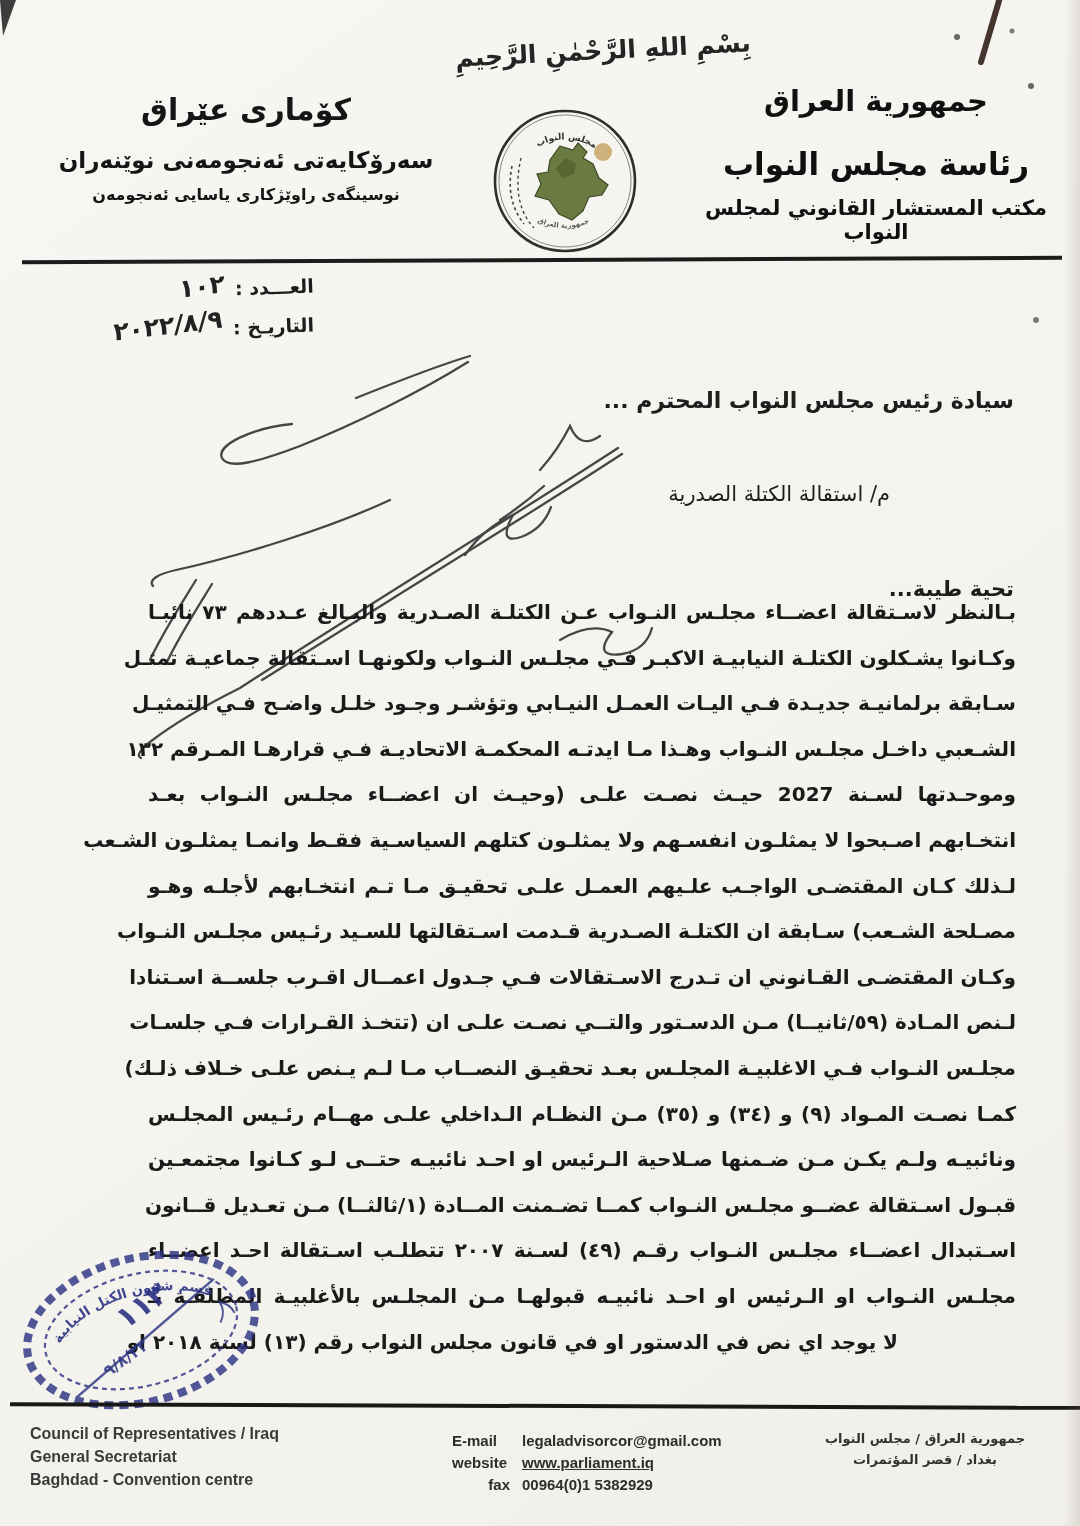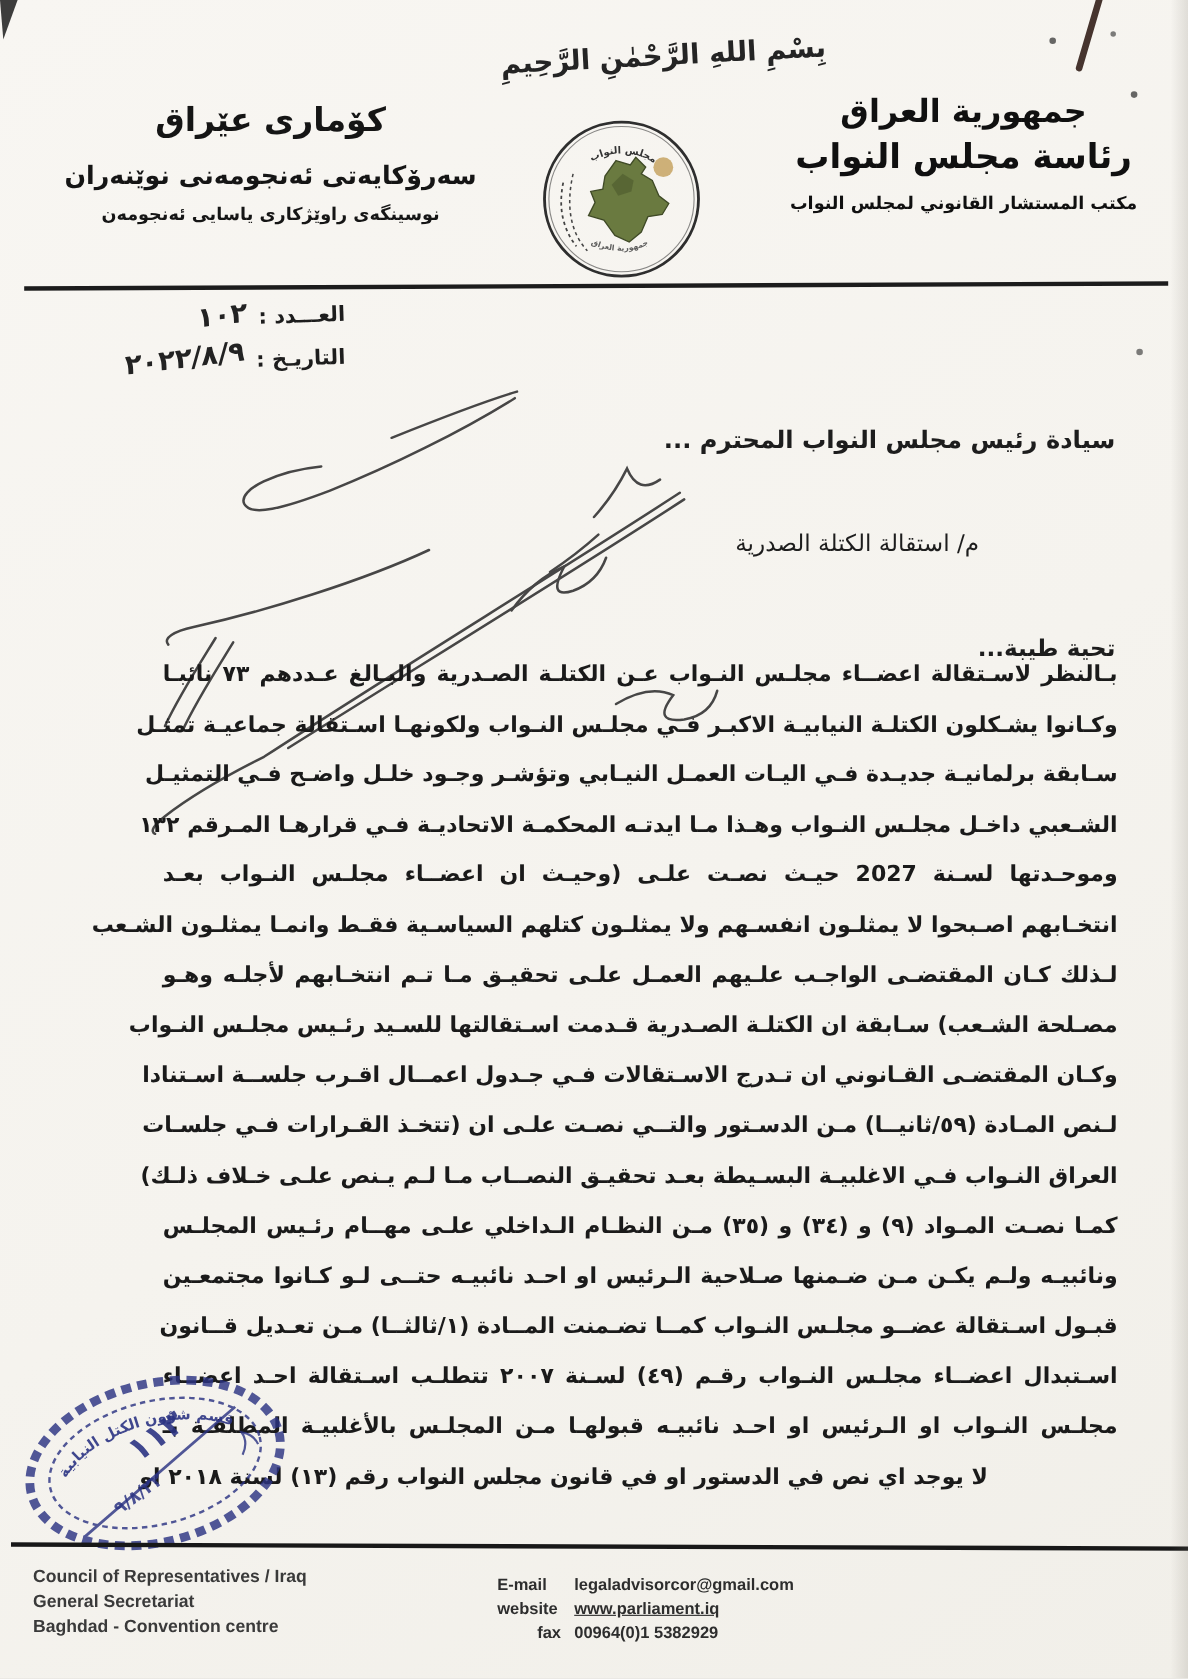--- a/index.html
+++ b/index.html
@@ -9,22 +9,22 @@
     font-family:"DejaVu Sans",sans-serif;color:#1d1d1d;
   }
   #page::after{content:"";position:absolute;top:0;right:0;width:16px;height:100%;
     background:linear-gradient(to left,rgba(120,115,105,.18),rgba(0,0,0,0));pointer-events:none;}
   .abs{position:absolute;}
   
   .bismillah{left:448px;top:36px;width:310px;text-align:center;font-size:25px;font-weight:bold;
     transform:rotate(-3deg);color:#242424;letter-spacing:1px;}
   .hdr-right{left:700px;top:84px;width:352px;text-align:center;direction:rtl;color:#101010;}
   .hdr-right .l1{font-size:29px;font-weight:bold;}
-  .hdr-right .l2{font-size:31px;font-weight:bold;margin-top:7px;}
-  .hdr-right .l3{font-size:16px;font-weight:bold;margin-top:14px;}
+  .hdr-right .l2{font-size:31px;font-weight:bold;margin-top:28px;}
+  .hdr-right .l3{font-size:21px;font-weight:bold;margin-top:14px;}
   .hdr-left{left:42px;top:92px;width:408px;text-align:center;direction:rtl;color:#151515;}
   .hdr-left .l1{font-size:30px;font-weight:bold;}
   .hdr-left .l2{font-size:23px;font-weight:bold;margin-top:20px;}
   .hdr-left .l3{font-size:16px;font-weight:bold;margin-top:12px;}
   .rule-top{left:22px;top:258px;width:1040px;height:4px;background:#1c1c1c;transform:rotate(-.25deg);}
   
   .meta{left:34px;top:272px;width:280px;direction:rtl;}
   .meta .row{display:flex;align-items:center;gap:10px;margin-bottom:10px;}
   .meta .lbl{font-size:19px;font-weight:bold;transform:rotate(-2deg);}
   .meta .hand{font-size:25px;transform:rotate(-7deg) skewX(-6deg);font-weight:bold;color:#222;}
@@ -135,21 +135,21 @@
     <div class="bl">بـالنظر لاسـتقالة اعضــاء مجلـس النـواب عـن الكتلـة الصـدرية والبـالغ عـددهم ٧٣ نائبـا</div>
     <div class="bl">وكـانوا يشـكلون الكتلـة النيابيـة الاكبـر فـي مجلـس النـواب ولكونهـا اسـتقالة جماعيـة تمثـل</div>
     <div class="bl">سـابقة برلمانيـة جديـدة فـي اليـات العمـل النيـابي وتؤشـر وجـود خلـل واضـح فـي التمثيـل</div>
     <div class="bl">الشـعبي داخـل مجلـس النـواب وهـذا مـا ايدتـه المحكمـة الاتحاديـة فـي قرارهـا المـرقم ١٣٢</div>
     <div class="bl">وموحـدتها لسـنة 2027 حيـث نصـت علـى (وحيـث ان اعضــاء مجلـس النـواب بعـد</div>
     <div class="bl">انتخـابهم اصـبحوا لا يمثلـون انفسـهم ولا يمثلـون كتلهم السياسـية فقـط وانمـا يمثلـون الشـعب</div>
     <div class="bl">لـذلك كـان المقتضـى الواجـب علـيهم العمـل علـى تحقيـق مـا تـم انتخـابهم لأجلـه وهـو</div>
     <div class="bl">مصـلحة الشـعب) سـابقة ان الكتلـة الصـدرية قـدمت اسـتقالتها للسـيد رئـيس مجلـس النـواب</div>
     <div class="bl">وكـان المقتضـى القـانوني ان تـدرج الاسـتقالات فـي جـدول اعمــال اقـرب جلســة اسـتنادا</div>
     <div class="bl">لـنص المـادة (٥٩/ثانيــا) مـن الدسـتور والتــي نصـت علـى ان (تتخـذ القـرارات فـي جلسـات</div>
-    <div class="bl">العراق النـواب فـي الاغلبيـة البسـيطة بعـد تحقيـق النصــاب مـا لـم يـنص علـى خـلاف ذلـك)</div>
+    <div class="bl">مجلـس النـواب فـي الاغلبيـة المجلـس بعـد تحقيـق النصــاب مـا لـم يـنص علـى خـلاف ذلـك)</div>
     <div class="bl">كمـا نصـت المـواد (٩) و (٣٤) و (٣٥) مـن النظـام الـداخلي علـى مهــام رئـيس المجلـس</div>
     <div class="bl">ونائبيـه ولـم يكـن مـن ضـمنها صـلاحية الـرئيس او احـد نائبيـه حتــى لـو كـانوا مجتمعـين</div>
     <div class="bl">قبـول اسـتقالة عضــو مجلـس النـواب كمــا تضـمنت المــادة (١/ثالثــا) مـن تعـديل قــانون</div>
     <div class="bl">اسـتبدال اعضــاء مجلـس النـواب رقـم (٤٩) لسـنة ٢٠٠٧ تتطلـب اسـتقالة احـد اعضــاء</div>
     <div class="bl">مجلـس النـواب او الـرئيس او احـد نائبيـه قبولهـا مـن المجلـس بالأغلبيـة المطلقـة بـ</div>
     <div class="bl short">لا يوجد اي نص في الدستور او في قانون مجلس النواب رقم (١٣) لسنة ٢٠١٨ او</div>
   </div>
 
   <svg class="abs" style="left:14px;top:1246px;transform:rotate(-14deg);" width="254" height="168" viewBox="0 0 254 168">
     <g stroke="#2c3483" fill="none" opacity=".82">
@@ -184,14 +184,18 @@
     <div class="row">
       <span class="lab">website</span>
       <span class="val u">www.parliament.iq</span>
     </div>
     <div class="row">
       <span class="lab" style="text-align:right;">fax</span>
       <span class="val">00964(0)1 5382929</span>
     </div>
   </div>
 
+  <div class="abs footer-ar">
+    <div>جمهورية العراق / مجلس النواب</div>
+    <div>بغداد / قصر المؤتمرات</div>
+  </div>
 
 </div>
 
 </body></html>

